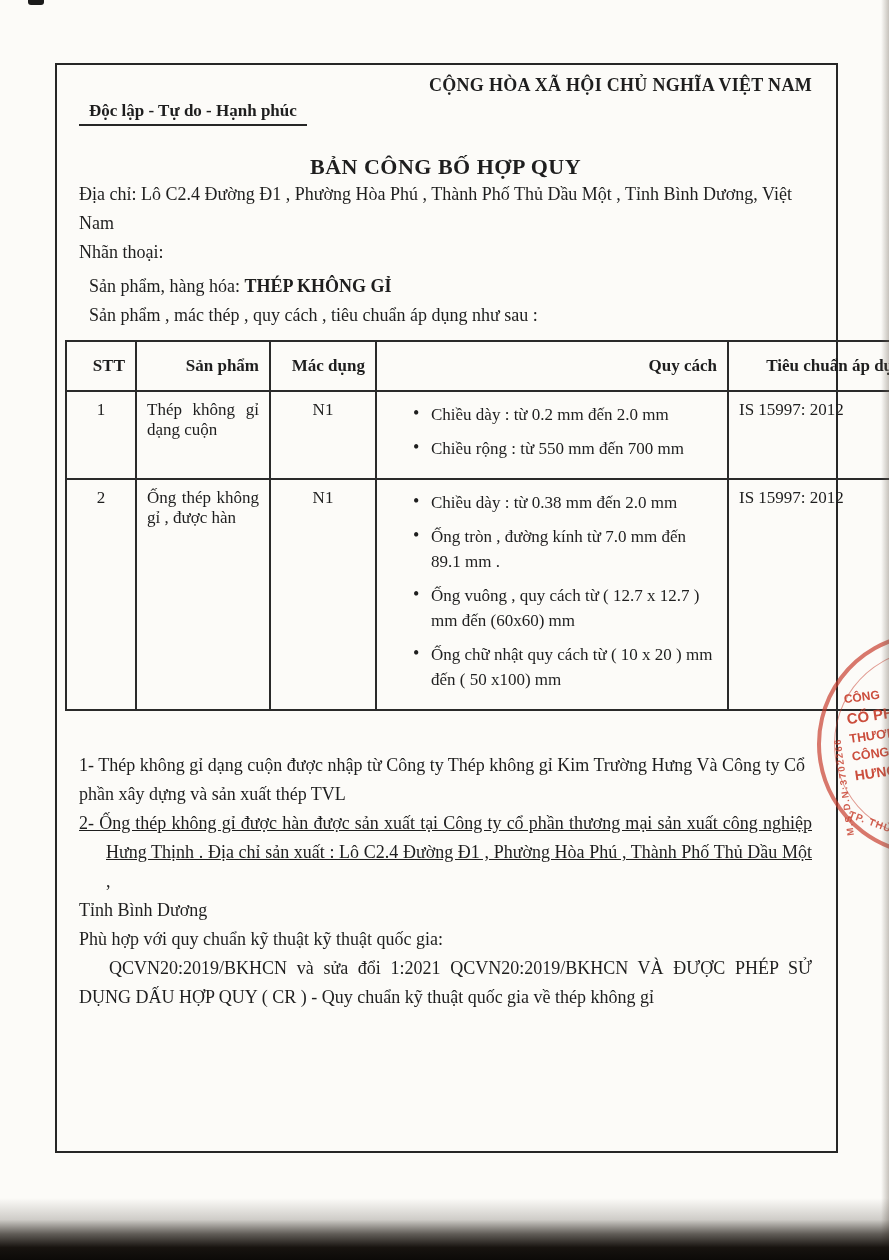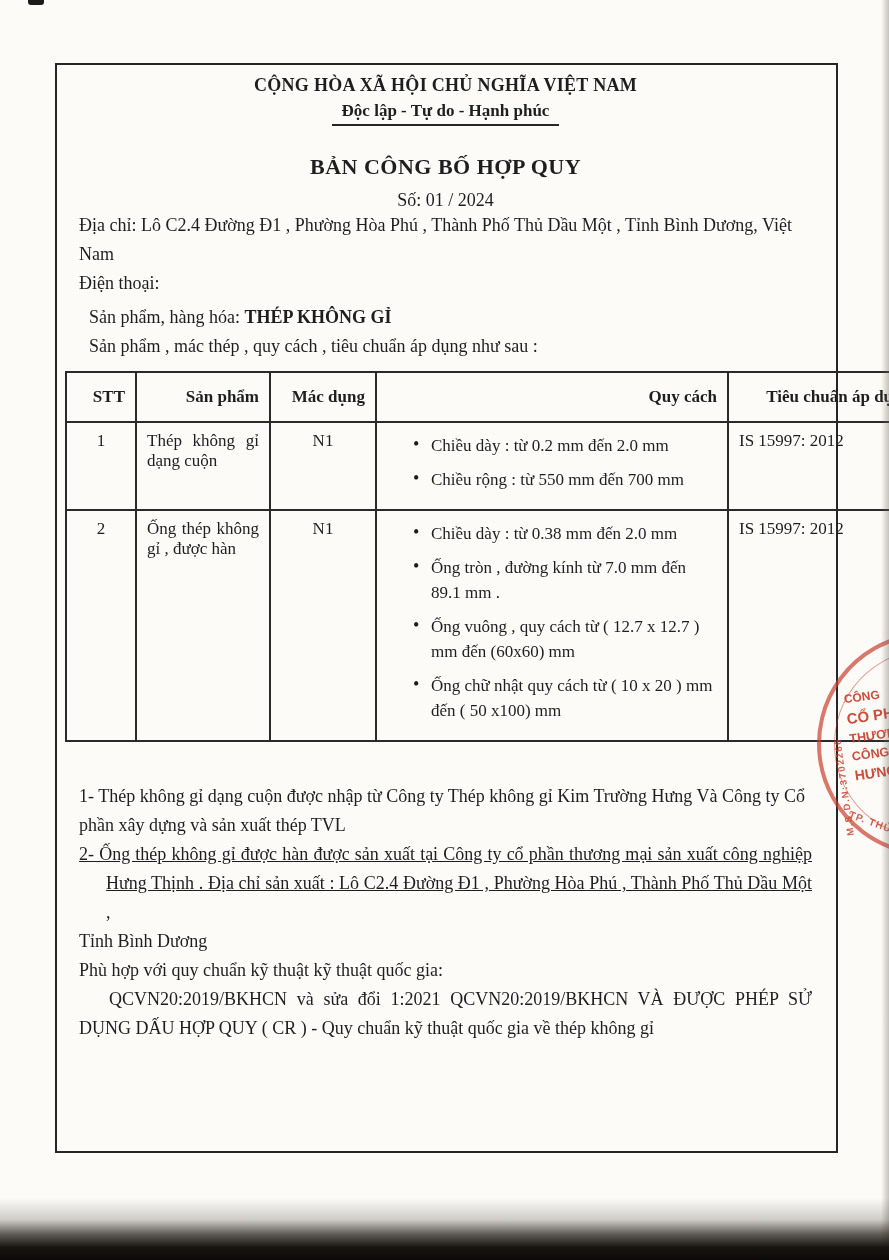--- a/index.html
+++ b/index.html
@@ -7,22 +7,22 @@
     position:relative; width:889px; height:1260px; margin:0 auto;
     background:#fcfbf8; overflow:hidden;
     font-family:"Liberation Serif","DejaVu Serif",serif;
     color:#1e1e1e;
   }
   .frame {
     position:absolute; left:55px; top:63px; width:783px; height:1090px;
     border:2px solid #262626; box-sizing:border-box;
     padding:10px 24px 0 22px;
   }
-  .hdr-country { text-align:center; font-weight:bold; font-size:18px; letter-spacing:.3px; }
-  .hdr-motto { text-align:center; margin-top:5px; font-size:17px; font-weight:bold; }
+  .hdr-country { text-align:right; font-weight:bold; font-size:18px; letter-spacing:.3px; }
+  .hdr-motto { text-align:left; margin-top:5px; font-size:17px; font-weight:bold; }
   .hdr-motto span { display:inline-block; border-bottom:2px solid #262626; padding:0 10px 3px 10px; }
   .title { text-align:center; font-weight:bold; font-size:22px; letter-spacing:.5px; margin-top:28px; }
   .doc-no { text-align:center; font-size:18px; margin-top:10px; }
   .bodytext p { margin:0; font-size:18px; line-height:29px; }
   .p-first { margin-top:13px !important; }
   .indent10 { margin-left:10px !important; }
   .p-product { margin-top:5px !important; }
   table.ct {
     border-collapse:collapse; margin-top:10px; margin-left:-14px;
     width:calc(100% + 30px); font-size:17px; table-layout:fixed;
@@ -97,25 +97,24 @@
   <div class="scan-mark-top"></div>
 
   <div class="frame">
 
     <div class="hdr-country">CỘNG HÒA XÃ HỘI CHỦ NGHĨA VIỆT NAM</div>
     <div class="hdr-motto">
       <span>Độc lập - Tự do - Hạnh phúc</span>
     </div>
 
     <div class="title">BẢN CÔNG BỐ HỢP QUY</div>
-    <div class="doc-no">Số: 01 / 2024</div>
 
     <div class="bodytext">
       <p>Địa chỉ: Lô C2.4 Đường Đ1 , Phường Hòa Phú , Thành Phố Thủ Dầu Một , Tỉnh Bình Dương, Việt Nam</p>
-      <p>Điện thoại:</p>
+      <p>Nhãn thoại:</p>
       <p class="indent10 p-product"><span>Sản phẩm, hàng hóa: </span><strong>THÉP KHÔNG GỈ</strong></p>
       <p class="indent10">Sản phẩm , mác thép , quy cách , tiêu chuẩn áp dụng như sau :</p>
     </div>
 
     <table class="ct">
       <thead>
         <tr>
           <th class="c-stt">STT</th>
           <th class="c-sp">Sản phẩm</th>
           <th class="c-mac">Mác dụng</th>

